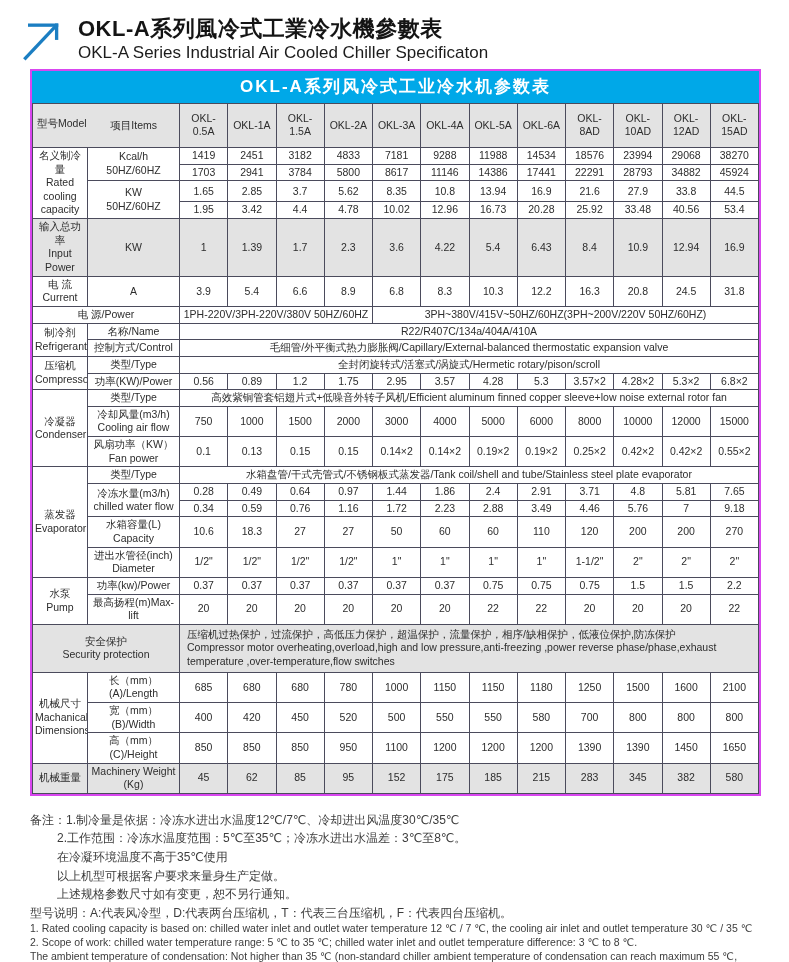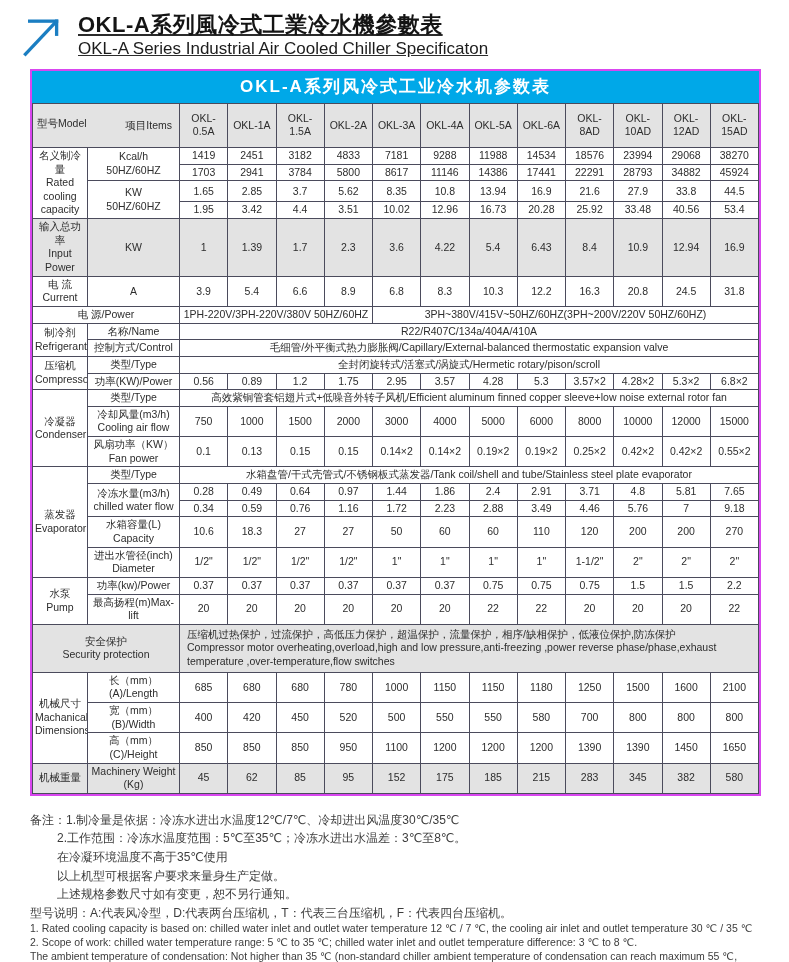--- a/index.html
+++ b/index.html
@@ -3,21 +3,21 @@
 <meta charset="utf-8">
 <style>
   html,body { margin:0; padding:0; }
   body {
     width:789px; min-height:962px; background:#ffffff;
     font-family:"Liberation Sans","DejaVu Sans",sans-serif;
     color:#2b2b2b;
     -webkit-font-smoothing:antialiased;
   }
   
-  .page-header { display:flex; align-items:center; padding:7px 0 0 16px; height:56px;text-decoration:underline; }
+  .page-header { display:flex; align-items:flex-end; padding:7px 0 0 16px; height:56px; }
   .logo { width:48px; height:48px; flex:0 0 auto; }
   .titles { margin-left:14px; }
   .title-zh { font-size:22px; font-weight:700; margin:0; color:#141414; letter-spacing:0.5px; line-height:1.25; }
   .title-en { font-size:17px; font-weight:400; margin:0; color:#1c1c1c; line-height:1.2; }
 
   
   .table-wrap { margin:6px 28px 0 30px; border:2px solid #d946ef; }
   .table-caption {
     background:#00a8e8; color:#ffffff; text-align:center;
     font-size:17px; font-weight:700; letter-spacing:2px; padding:4px 0 5px 0;
@@ -32,21 +32,21 @@
   .spec tr.shade td { background:#e3e3e3; }
   .spec td.textleft { text-align:left; padding:3px 7px; }
   .corner {
     position:relative;
     background-color:#e3e3e3;
     background-image:linear-gradient(to bottom right,
       transparent calc(50% - 0.7px), #4b4b5c calc(50% - 0.7px),
       #4b4b5c calc(50% + 0.7px), transparent calc(50% + 0.7px));
   }
   .corner-model { position:absolute; left:4px; top:50%; transform:translateY(-58%); }
-  .corner-items { position:absolute; right:7px; top:50%; transform:translateY(-42%); }
+  .corner-items { position:absolute; right:22px; top:50%; transform:translateY(-42%); }
 
   
   .notes { margin:15px 26px 10px 30px; color:#3c3c3c; }
   .note { font-size:10.5px; line-height:1.32; }
   .note-zh { font-size:12px; line-height:1.55; }
   .ind1 { padding-left:27px; }
 </style>
 </head>
 <body>
 
@@ -155,21 +155,21 @@
             <td>16.9</td>
             <td>21.6</td>
             <td>27.9</td>
             <td>33.8</td>
             <td>44.5</td>
           </tr>
           <tr>
             <td>1.95</td>
             <td>3.42</td>
             <td>4.4</td>
-            <td>3.51</td>
+            <td>4.78</td>
             <td>10.02</td>
             <td>12.96</td>
             <td>16.73</td>
             <td>20.28</td>
             <td>25.92</td>
             <td>33.48</td>
             <td>40.56</td>
             <td>53.4</td>
           </tr>
           <tr class="shade">

